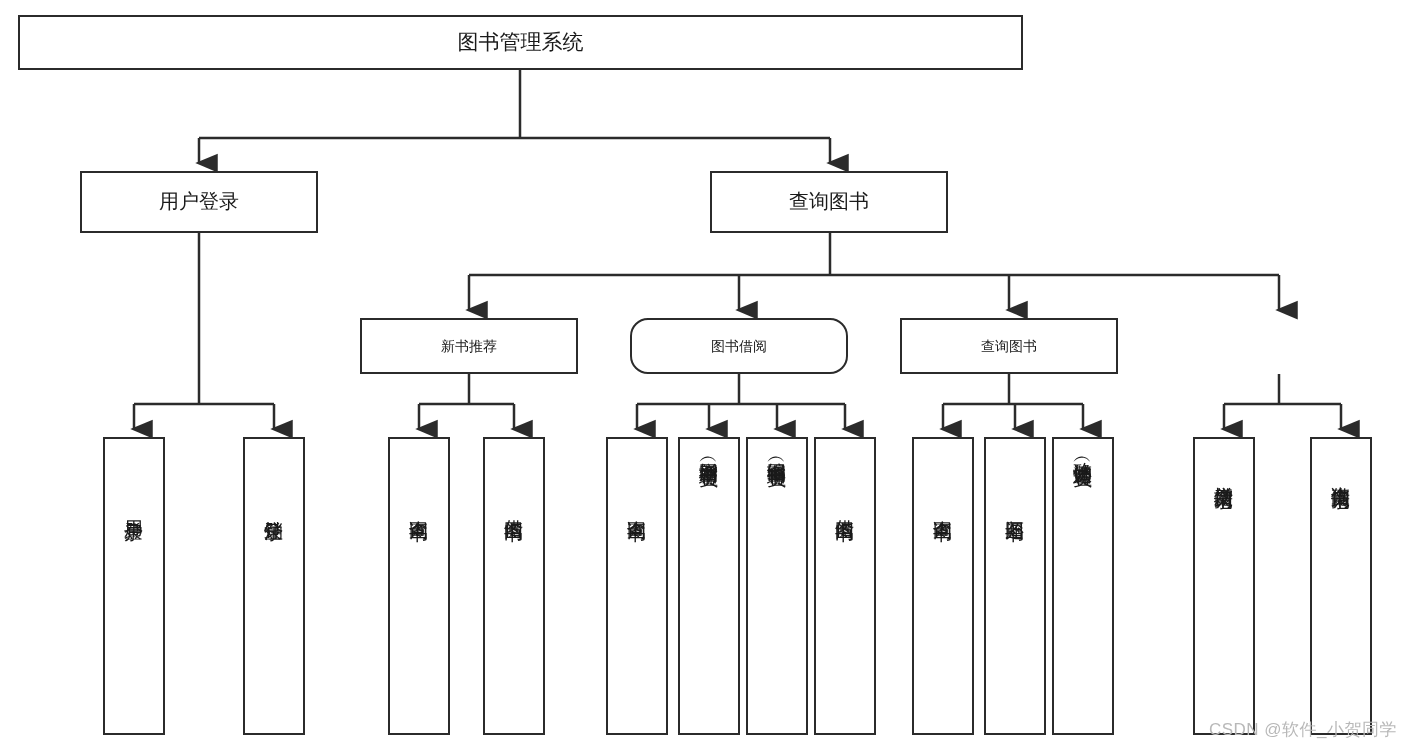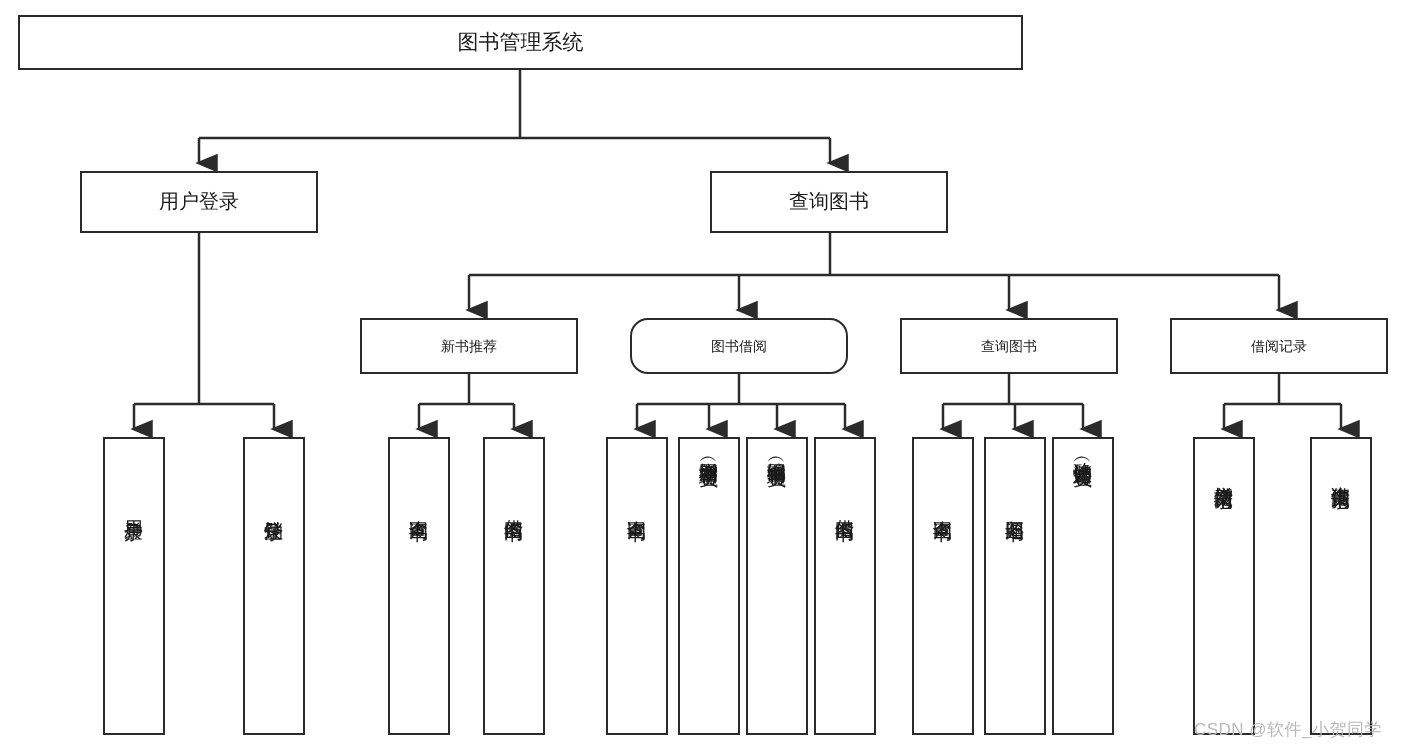--- a/index.html
+++ b/index.html
@@ -60,21 +60,21 @@
     margin-top: 62px;
   }
   .node-leaf.medium .label {
     margin-top: 28px;
   }
   .node-leaf.tall .label {
     margin-top: 4px;
   }
   .watermark {
     position: absolute;
-    right: 23px;
+    right: 8px;
     bottom: 6px;
     font-size: 17px;
     color: #b8b8b8;
     white-space: nowrap;
     letter-spacing: 0.5px;
   }
 </style>
 </head>
 <body>
 
@@ -143,23 +143,20 @@
 
   <div class="node node-l3" style="left:360px; top:318px; width:218px; height:56px;">
     <span class="label">新书推荐</span>
   </div>
   <div class="node node-l3" style="left:630px; top:318px; width:218px; height:56px;border-radius:18px;">
     <span class="label">图书借阅</span>
   </div>
   <div class="node node-l3" style="left:900px; top:318px; width:218px; height:56px;">
     <span class="label">查询图书</span>
   </div>
-  <div class="node node-l3" style="left:1170px; top:318px; width:218px; height:56px;">
-    <span class="label">借阅记录</span>
-  </div>
 
   <div class="node node-leaf short" style="left:103px; top:437px; width:62px; height:298px;">
     <span class="label">用户登录</span>
   </div>
   <div class="node node-leaf short" style="left:243px; top:437px; width:62px; height:298px;">
     <span class="label">注销登录</span>
   </div>
   <div class="node node-leaf short" style="left:388px; top:437px; width:62px; height:298px;">
     <span class="label">查询图书</span>
   </div>

